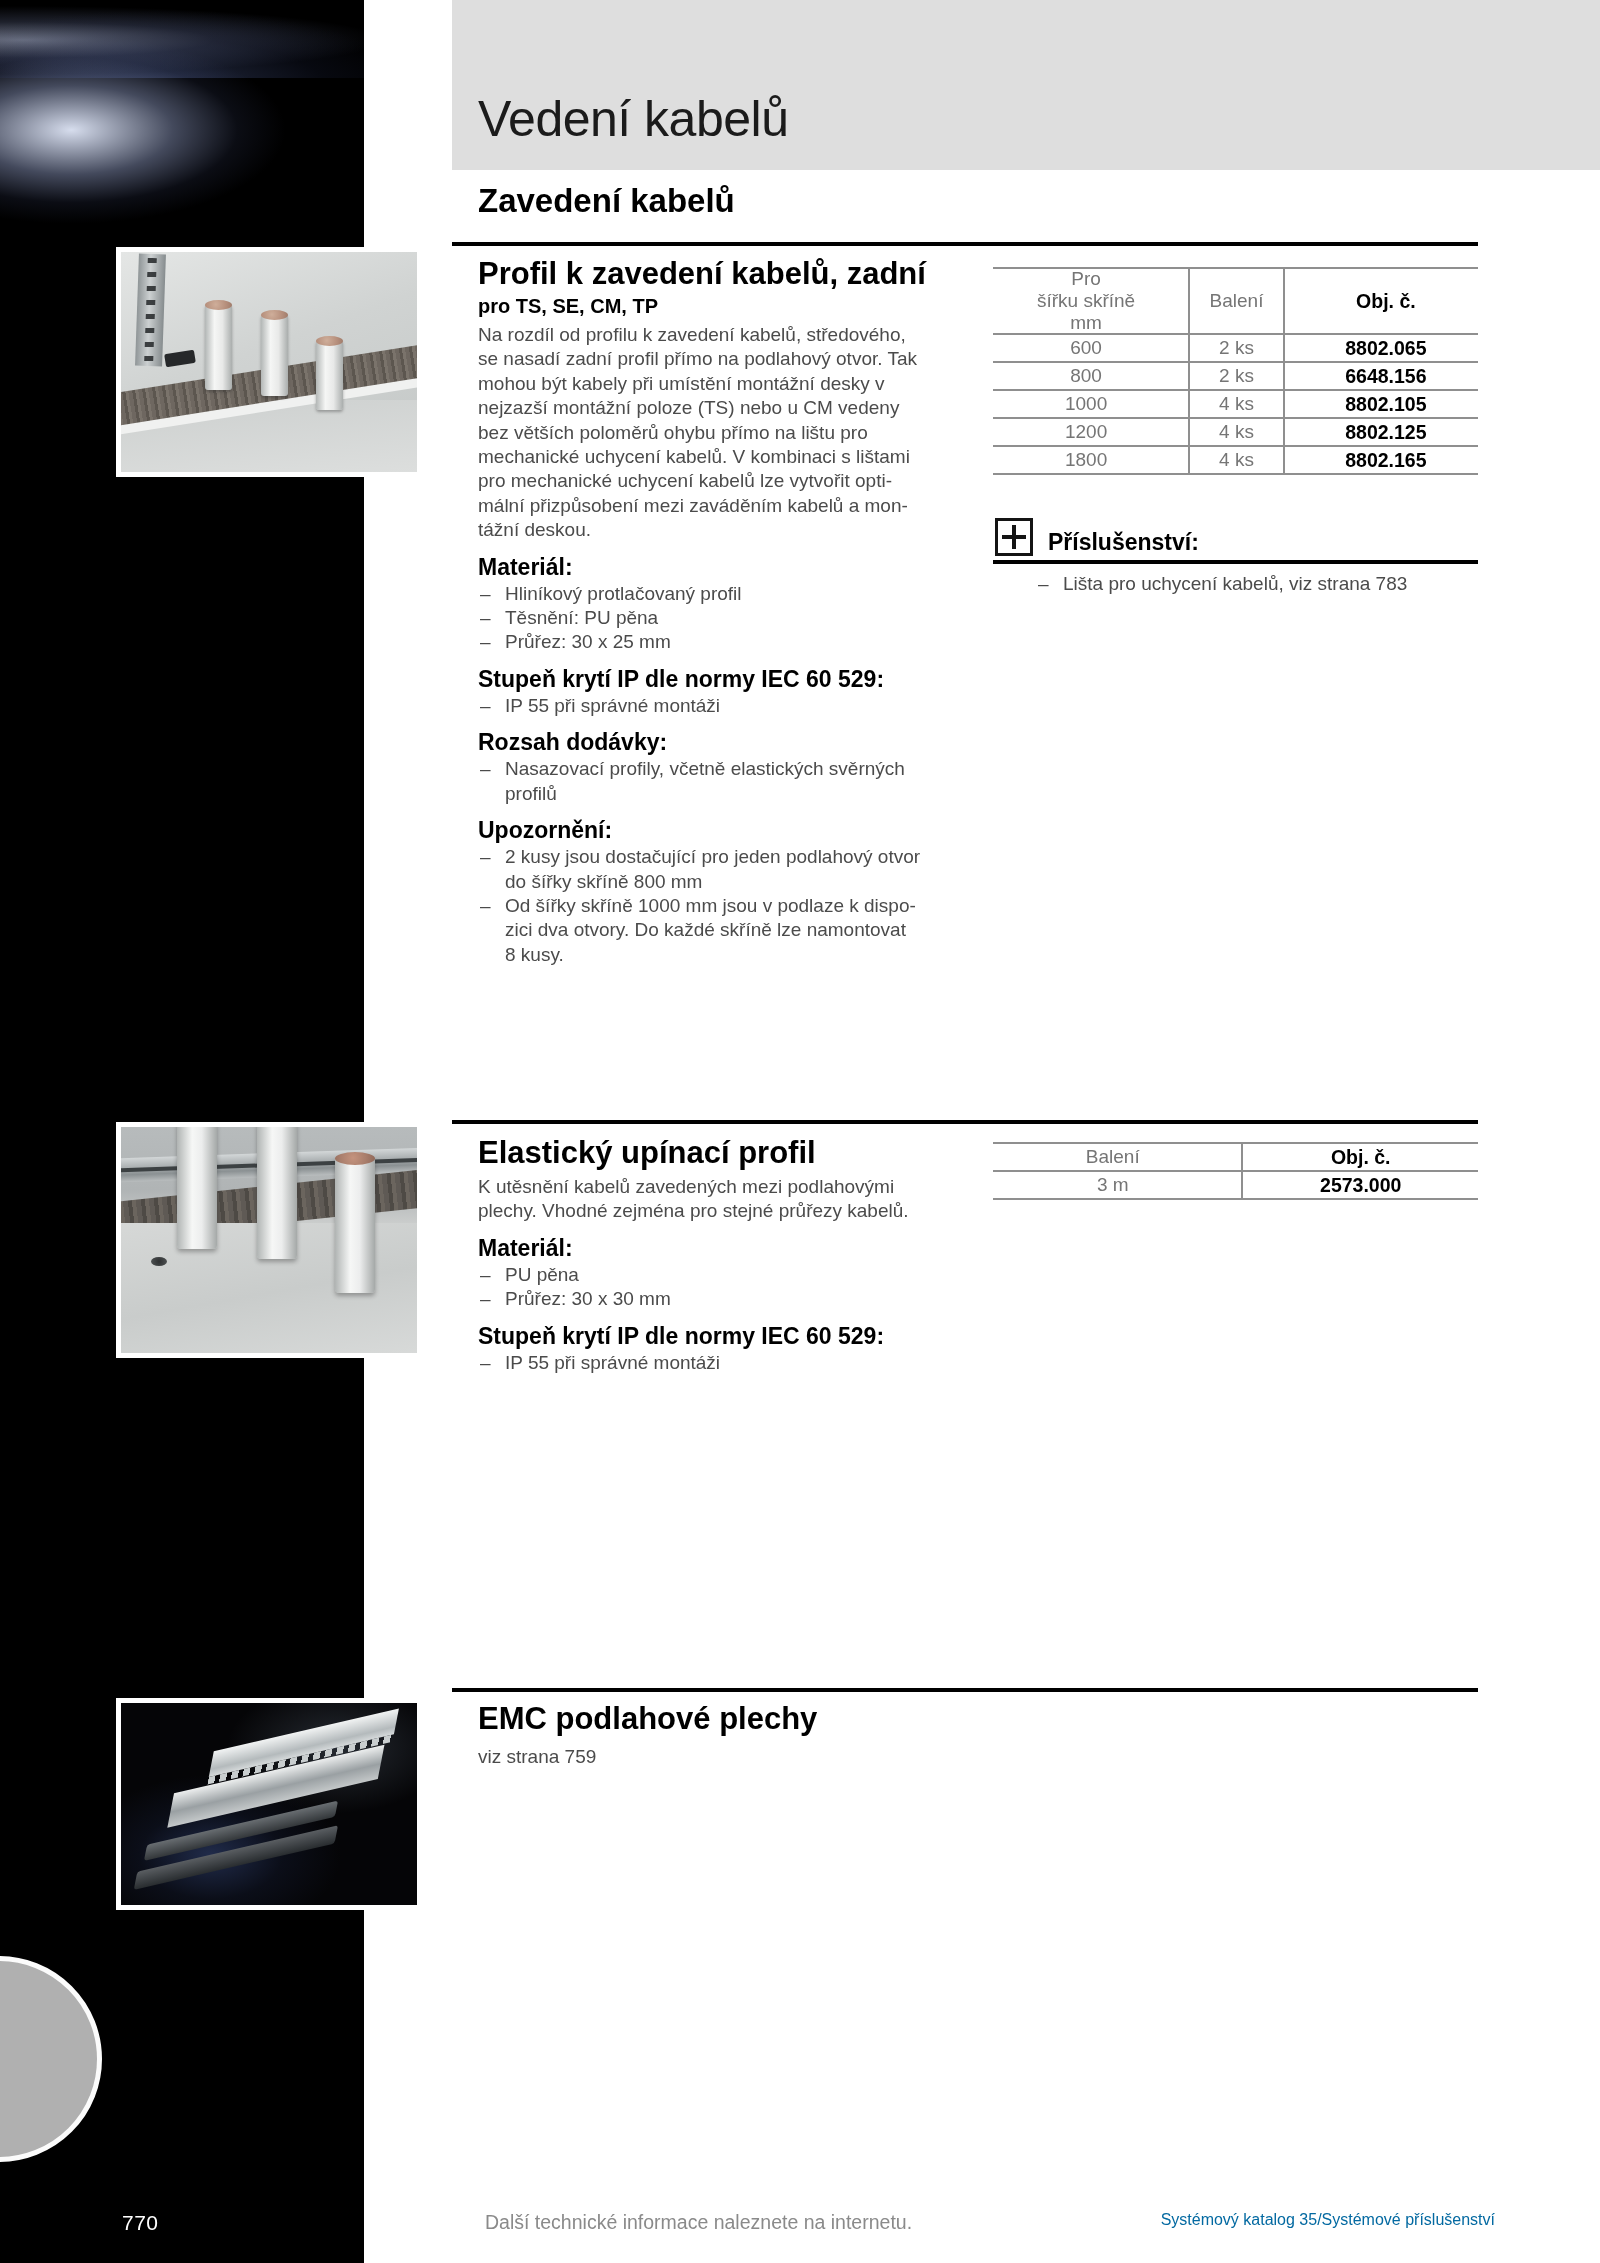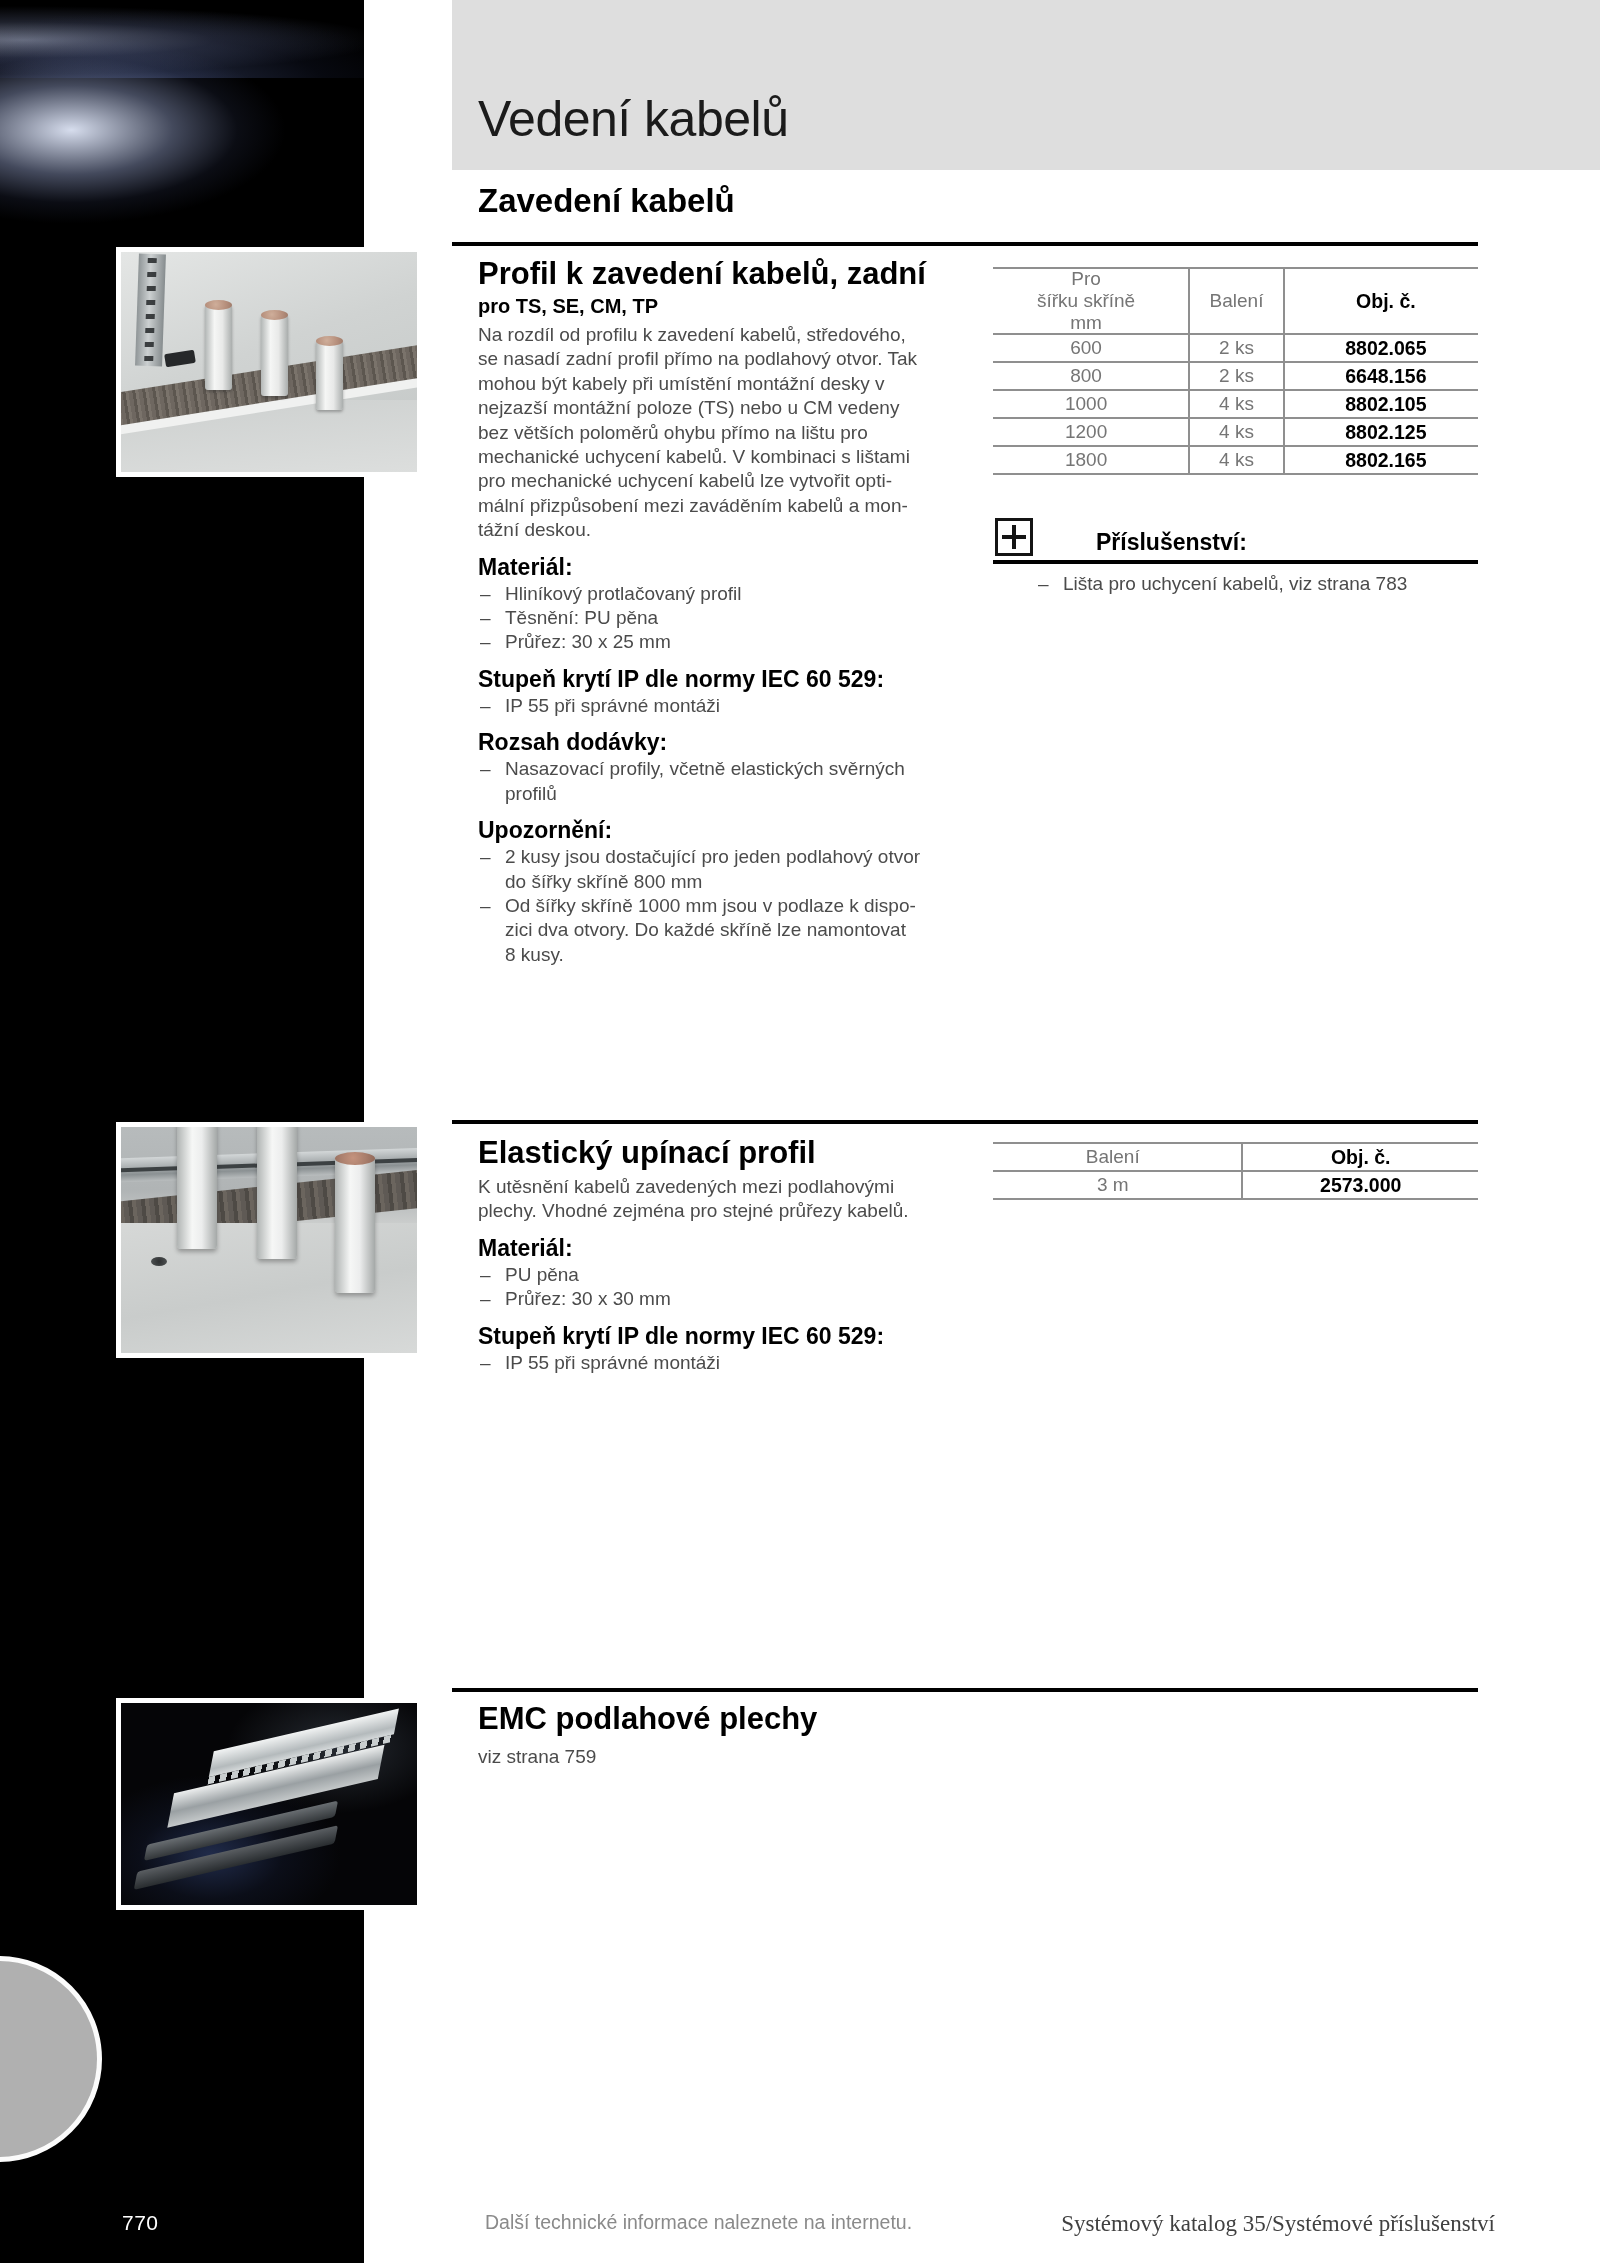--- a/index.html
+++ b/index.html
@@ -41,21 +41,21 @@
   .trow .c.ord{font-size:19.5px;font-weight:700;color:#000;}
   .t1 .c1{width:191px;}.t1 .c2{width:99px;}.t1 .c3{width:189px;}
   .t1 .head{height:64px;}
   .t1 .drow{height:26px;}
   .t2 .c1{width:242px;}.t2 .c2{width:239px;border-left:2px solid #8f8f8f;}
   .t2 .trow{height:26px;}
   
   .plus-box{position:absolute;left:995px;top:518px;width:32px;height:32px;background:#fff;border:3px solid #141414;}
   .plus-box::before{content:"";position:absolute;left:4px;top:14px;width:24px;height:4px;background:#141414;}
   .plus-box::after{content:"";position:absolute;left:14px;top:4px;width:4px;height:24px;background:#141414;}
-  .acc-label{position:absolute;left:1048px;top:529px;font-size:23px;font-weight:700;color:#000;margin-left:48px;}
+  .acc-label{position:absolute;left:1048px;top:529px;font-size:23px;font-weight:700;color:#000;}
   .acc-rule{position:absolute;left:993px;top:560px;width:485px;height:4px;background:#000;}
   .acc-items{position:absolute;left:1036px;top:571px;width:500px;}
   .acc-items li{color:#757575;}
   
   .photo{position:absolute;left:116px;width:306px;background:#fff;padding:5px;box-sizing:border-box;}
   .ph{position:relative;width:100%;height:100%;overflow:hidden;}
   
   .ph1{background:linear-gradient(160deg,#e4e6e5 0%,#d0d3d2 45%,#c3c7c6 100%);}
   .p1-floor{position:absolute;left:0;bottom:0;width:100%;height:72px;background:linear-gradient(175deg,#cdd0cf,#dcdedd);}
   .p1-rail{position:absolute;left:16px;top:2px;width:27px;height:112px;transform:rotate(2deg);
@@ -103,21 +103,21 @@
   .p3-comb::after{content:"";position:absolute;left:0;bottom:-7px;width:100%;height:7px;
     background:repeating-linear-gradient(90deg,#c9cecf 0 7px,transparent 7px 12px);}
   .p3-plate{position:absolute;left:48px;top:62px;width:216px;height:32px;transform:skewX(-24deg);
     background:linear-gradient(180deg,#eceeee 0%,#9aa0a3 55%,#c4c8c9 100%);}
   .p3-bar1{position:absolute;left:14px;top:106px;width:196px;height:15px;transform:skewX(-24deg);border-radius:3px;
     background:linear-gradient(180deg,#686d71,#33373a);}
   .p3-bar2{position:absolute;left:-2px;top:130px;width:206px;height:17px;transform:skewX(-24deg);border-radius:3px;
     background:linear-gradient(180deg,#5a5e62,#282c2f);}
   
   .footer-center{position:absolute;left:485px;top:2211px;font-size:19.5px;color:#8a8a8a;}
-  .footer-right{position:absolute;right:105px;top:2211px;font-size:23px;color:#404040;text-align:right;font-family:Liberation Serif, serif;}
+  .footer-right{position:absolute;right:105px;top:2211px;font-size:16px;color:#0369a1;text-align:right;}
 </style>
 </head>
 <body>
 
 <div class="page">
 
   <div class="black-col">
     <div class="streak-wide"></div>
     <div class="streak-line"></div>
     <div class="bottom-glow"></div>

